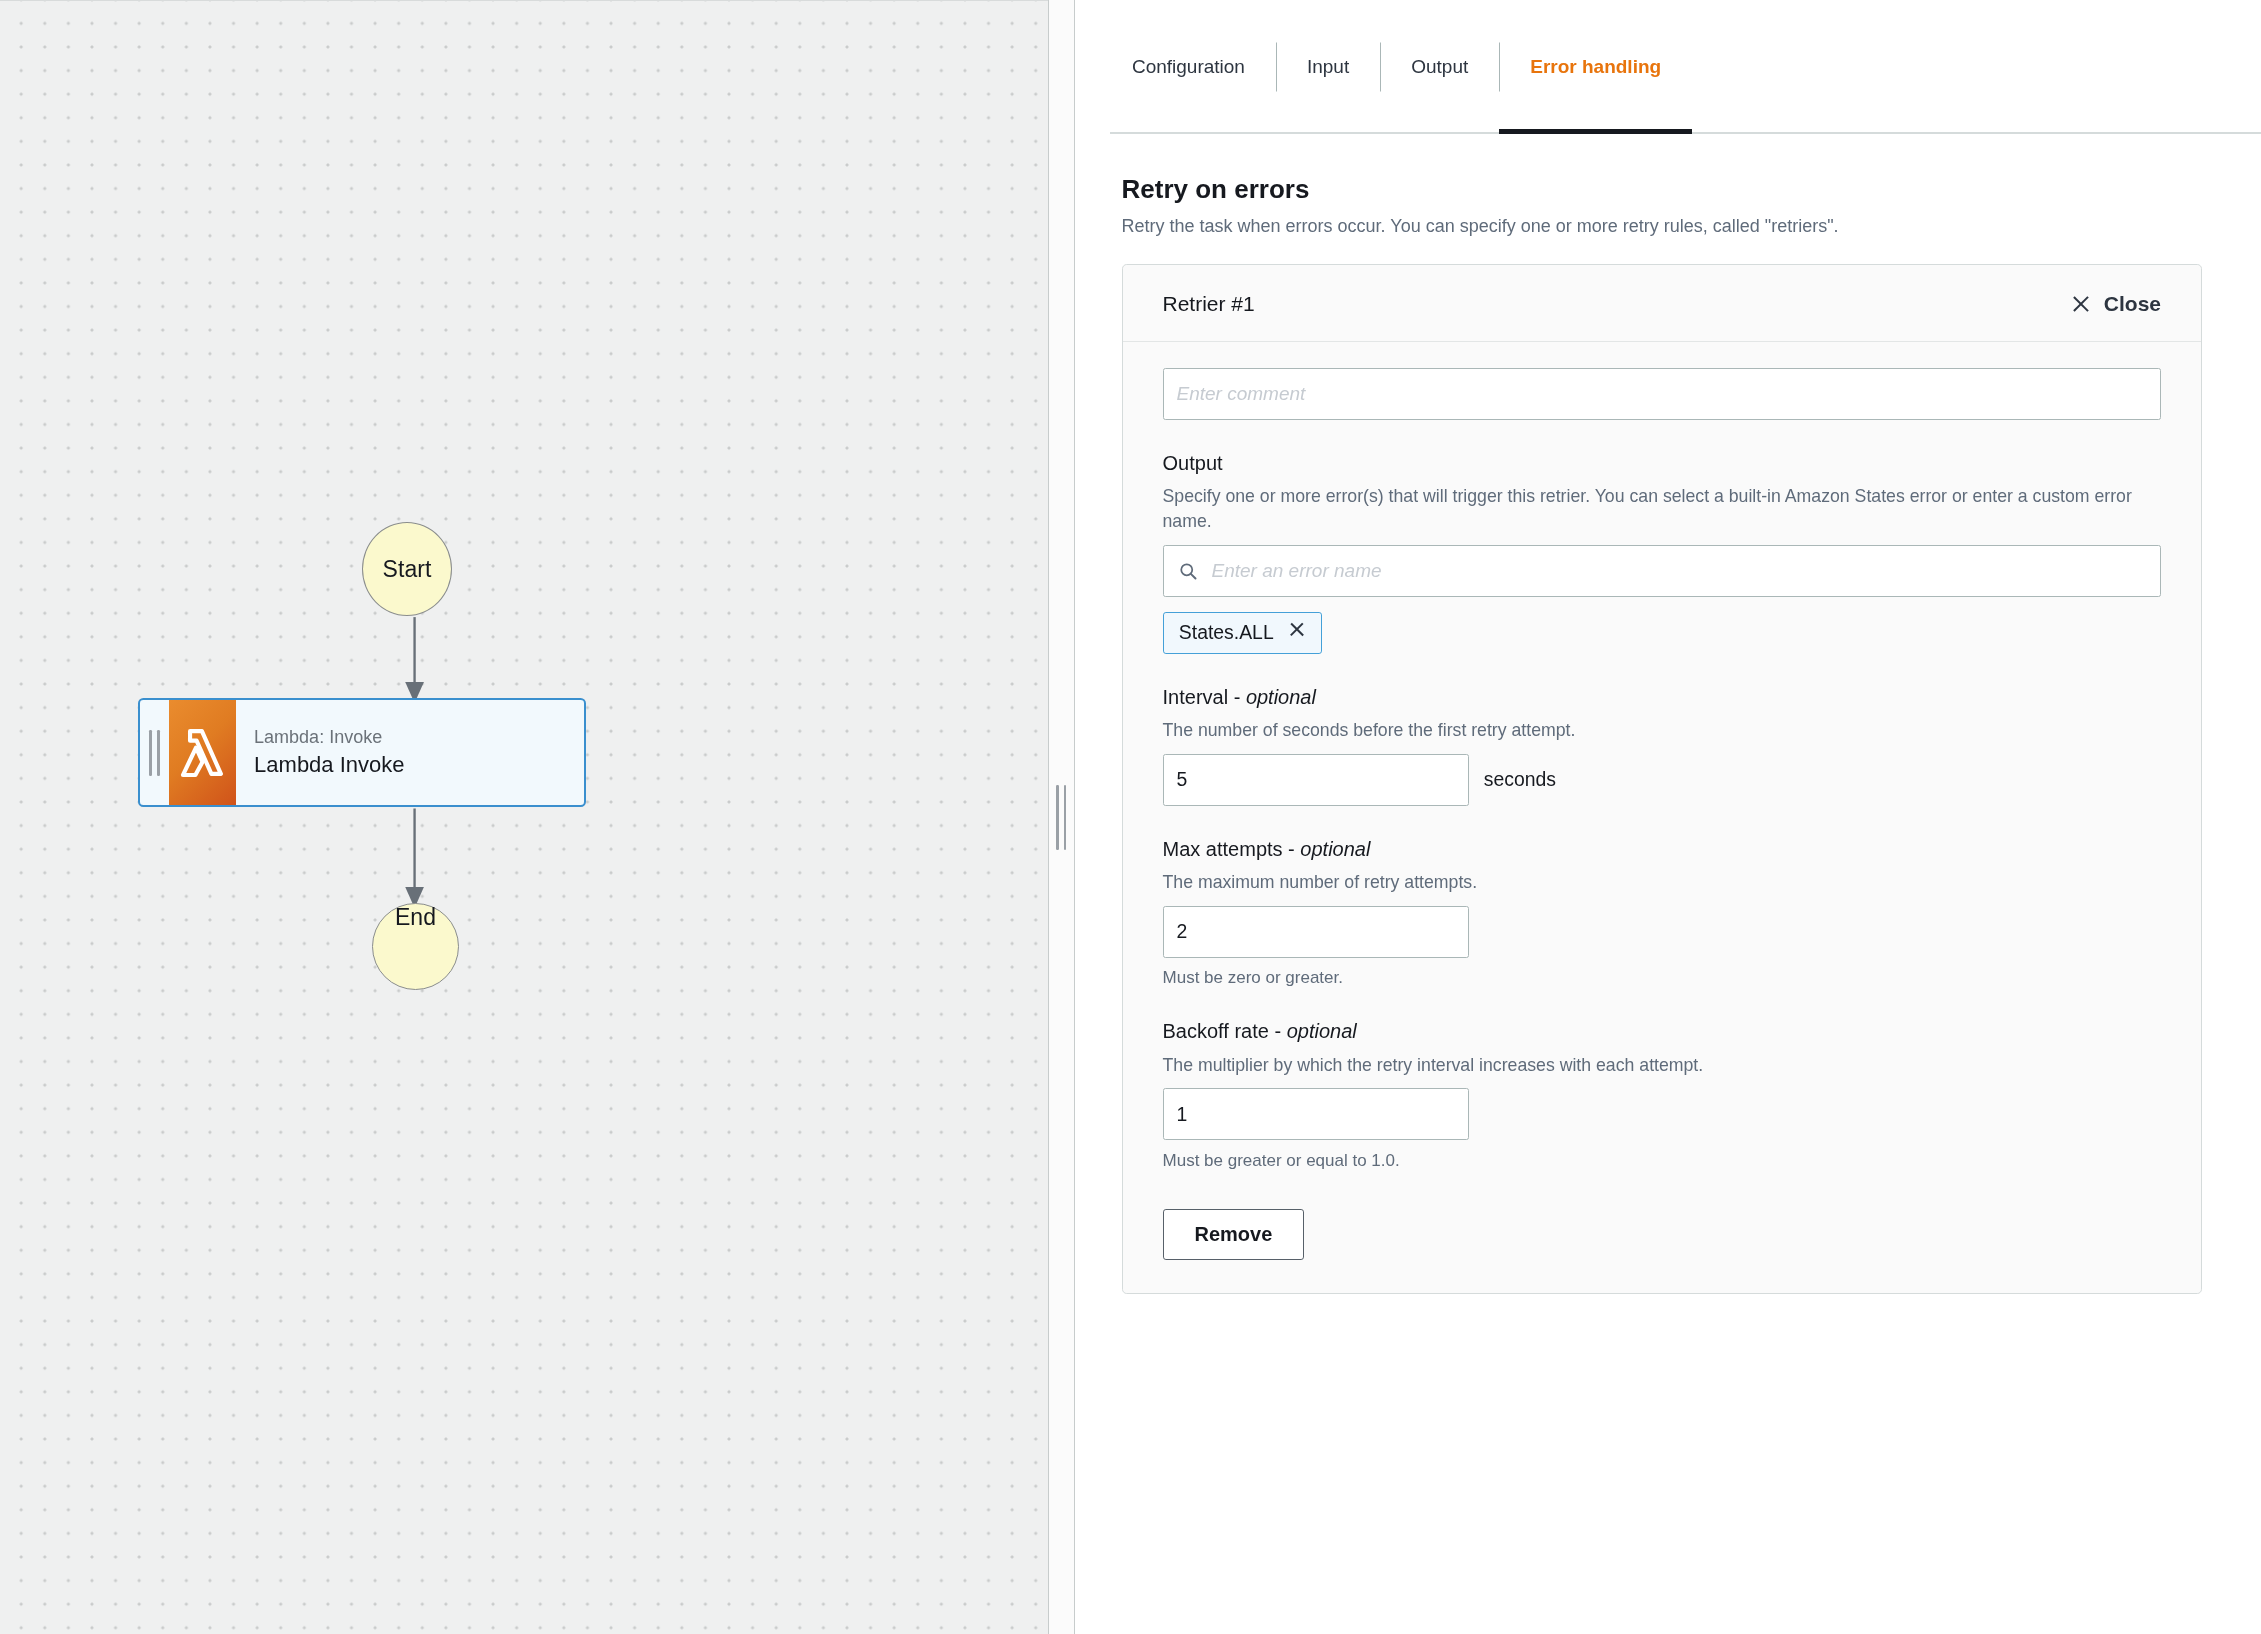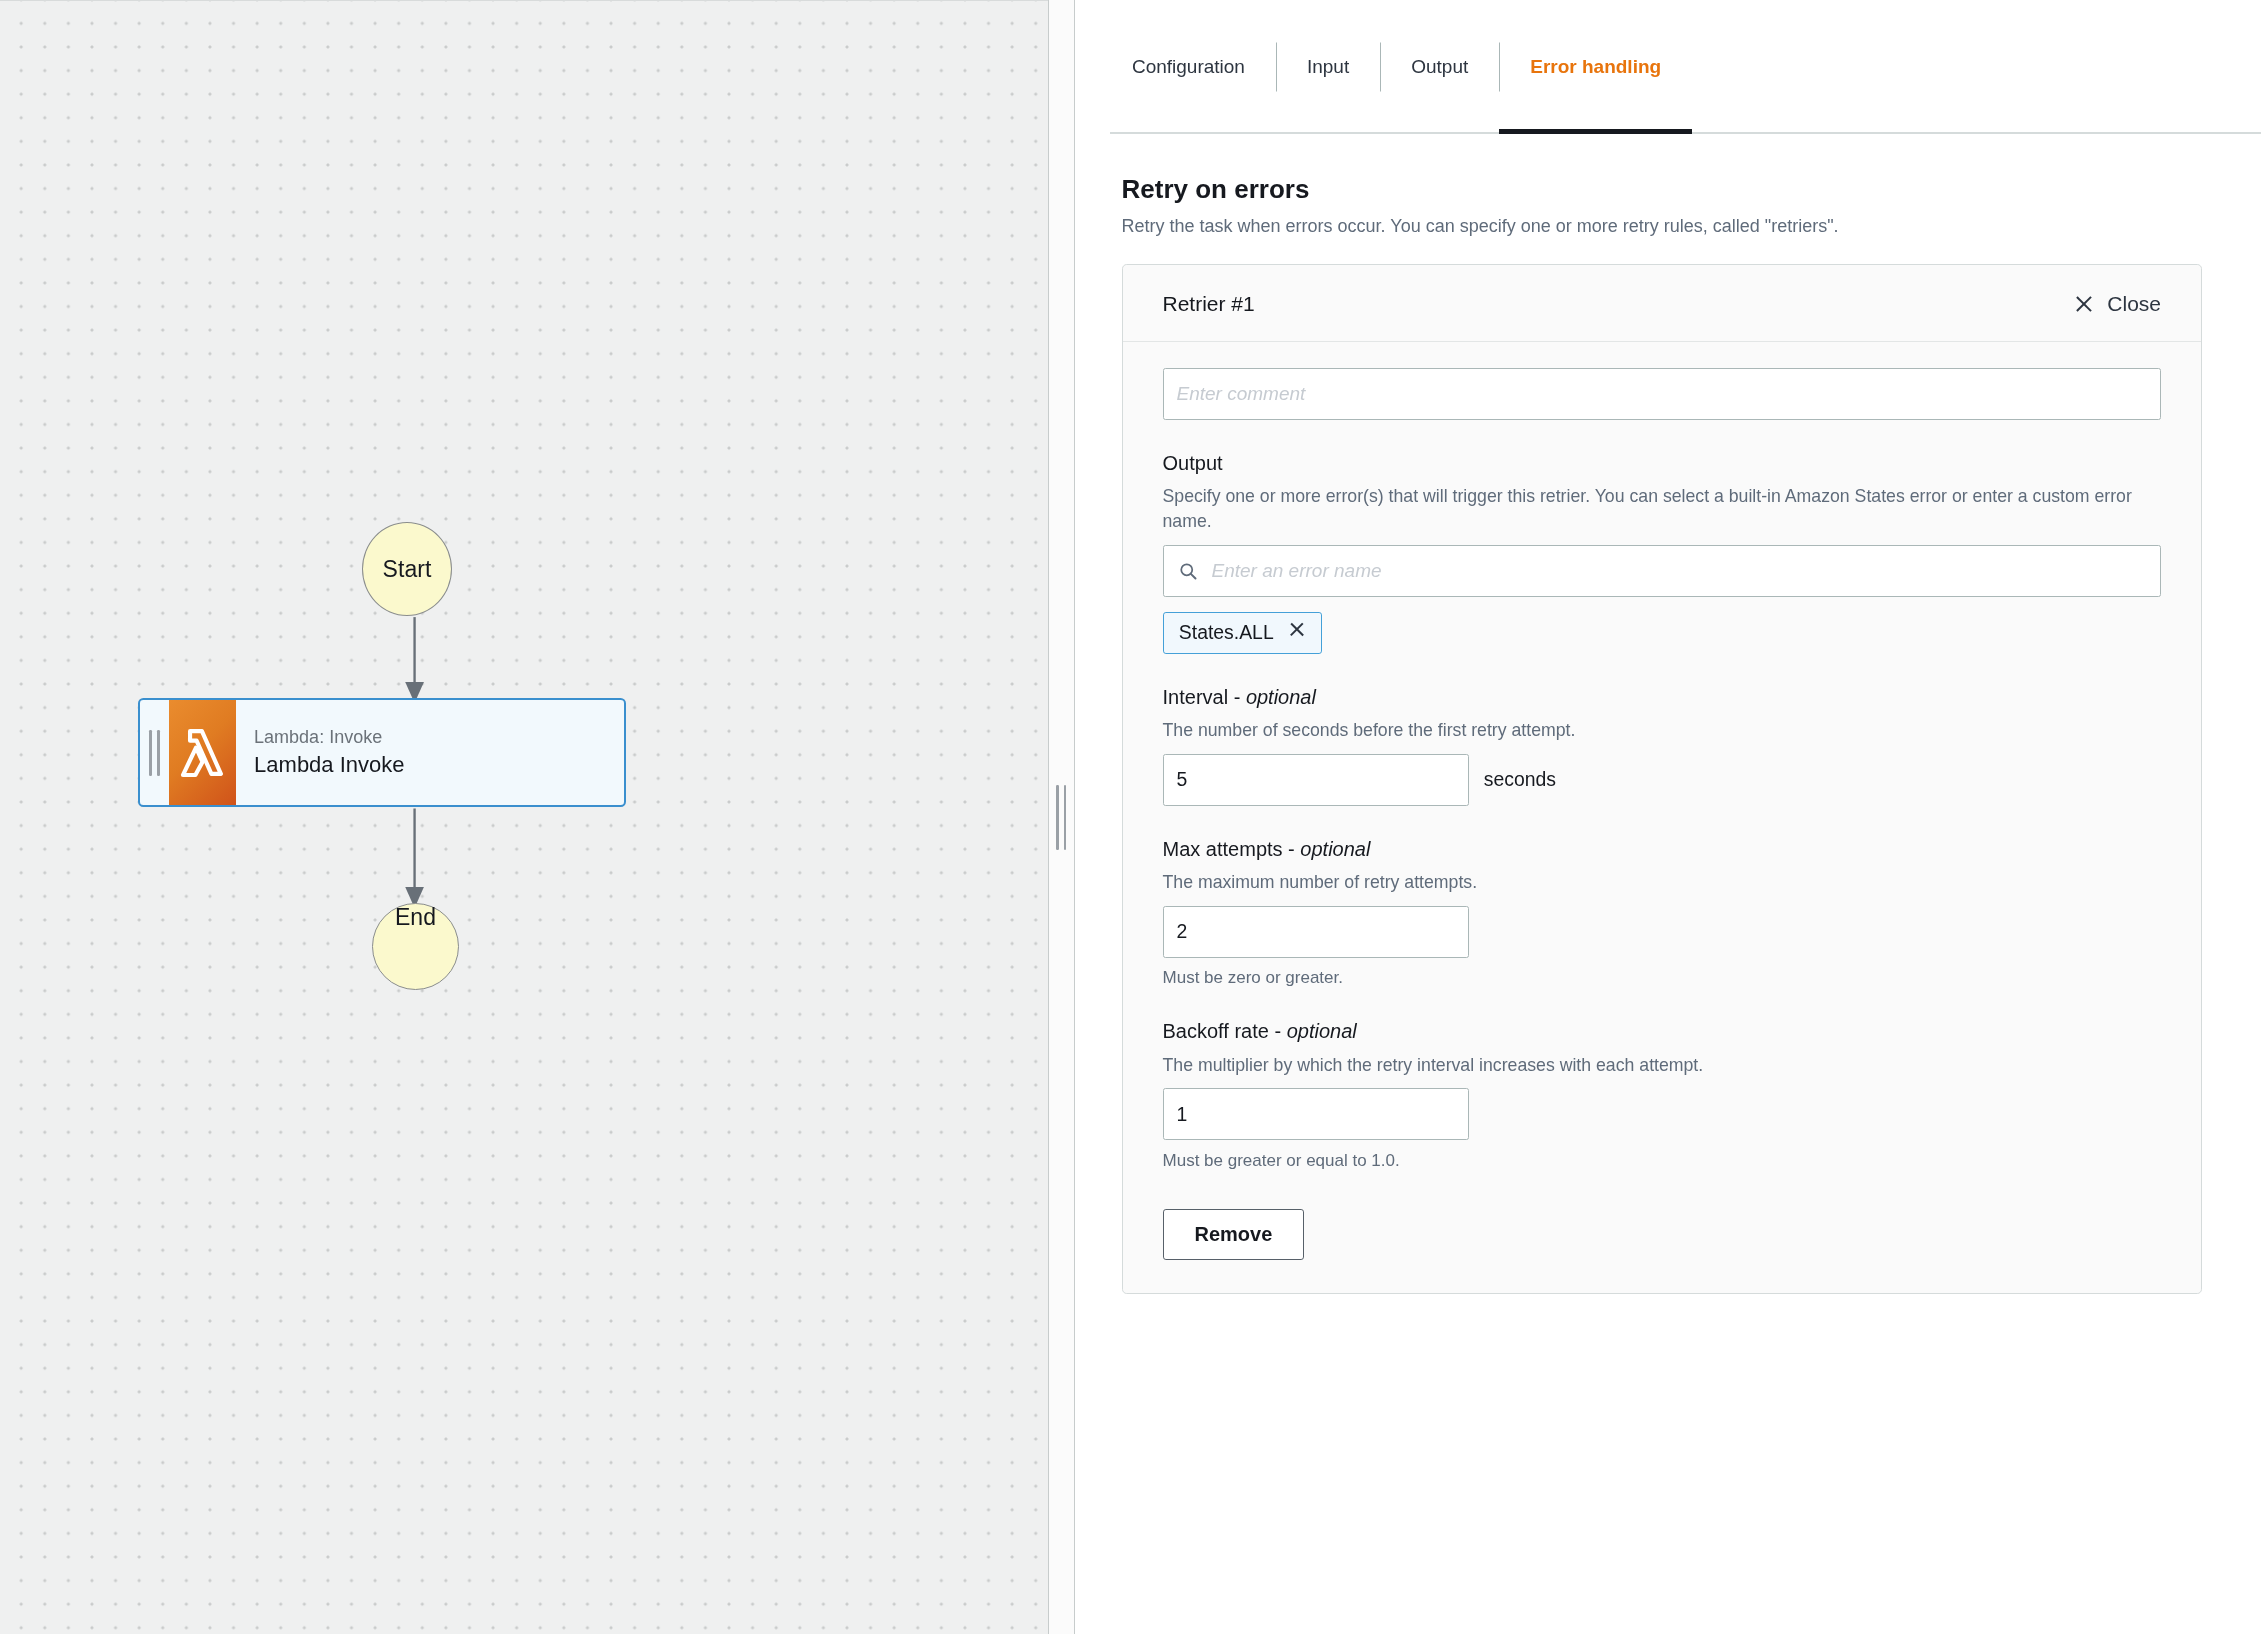--- a/index.html
+++ b/index.html
@@ -90,21 +90,21 @@
     top: 0;
     width: 1070px;
     height: 1635px;
     pointer-events: none;
   }
 
   .task-card {
     position: absolute;
     left: 138px;
     top: 697px;
-    width: 488px;
+    width: 448px;
     height: 109px;
     background: #f2f9fd;
     border: 2.4px solid #3a8fce;
     border-radius: 5.3px;
     box-sizing: border-box;
     display: flex;
     flex-direction: row;
     align-items: stretch;
     overflow: hidden;
   }
@@ -280,21 +280,21 @@
   }
   .retrier-label {
     font-size: 21px;
     color: #16191f;
   }
   .close-btn {
     display: flex;
     align-items: center;
     gap: 13px;
     font-size: 21px;
-    font-weight: normal;
+    font-weight: bold;
     color: #2d3540;
     cursor: pointer;
     user-select: none;
   }
   .close-x {
     display: inline-block;
     width: 20px;
     height: 20px;
     position: relative;
   }

